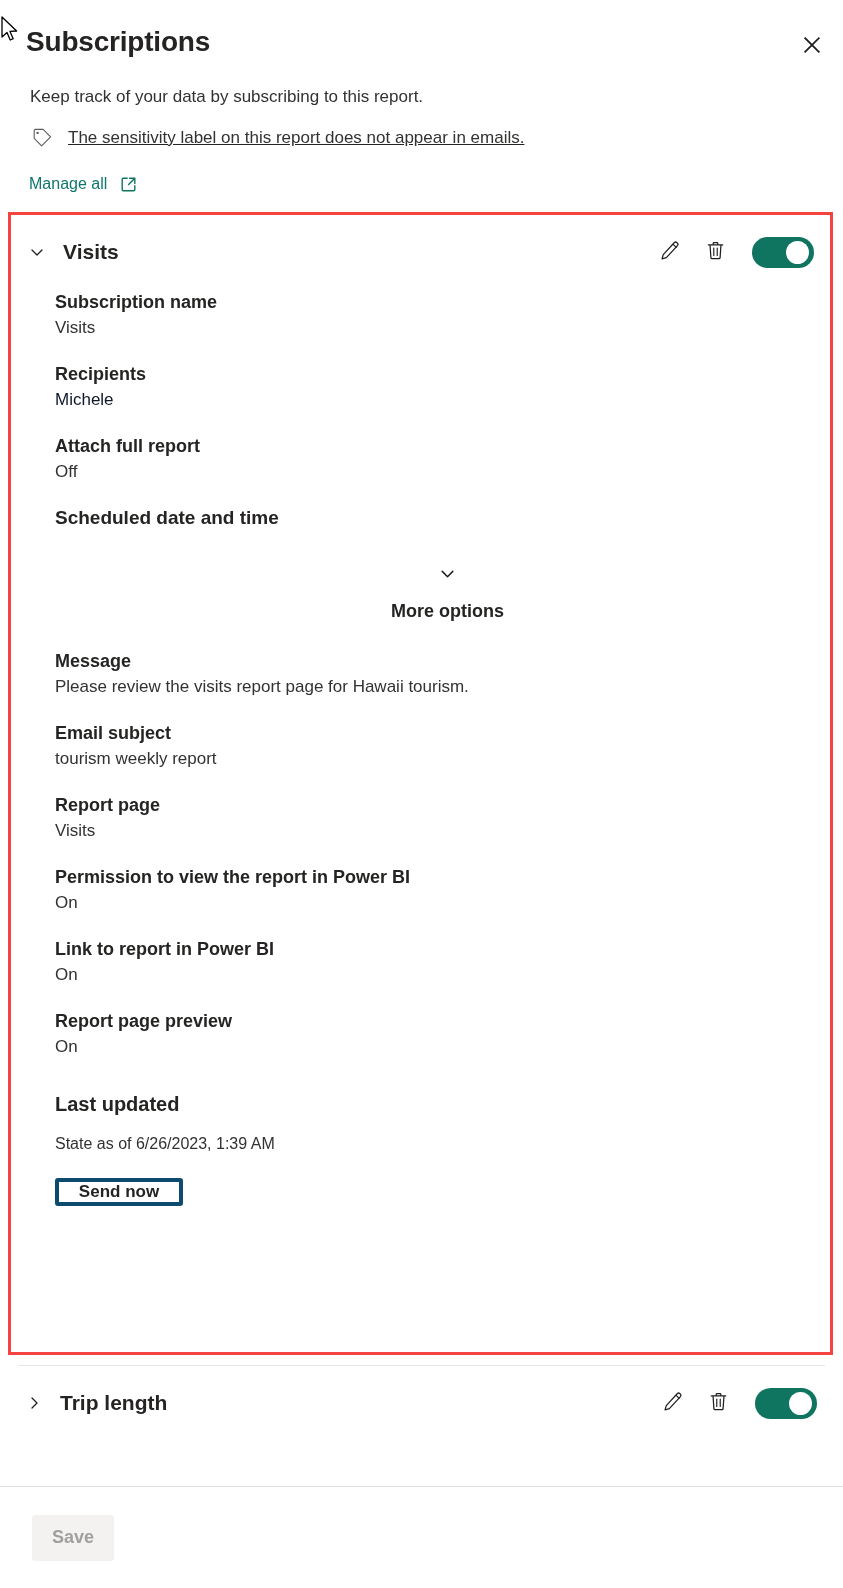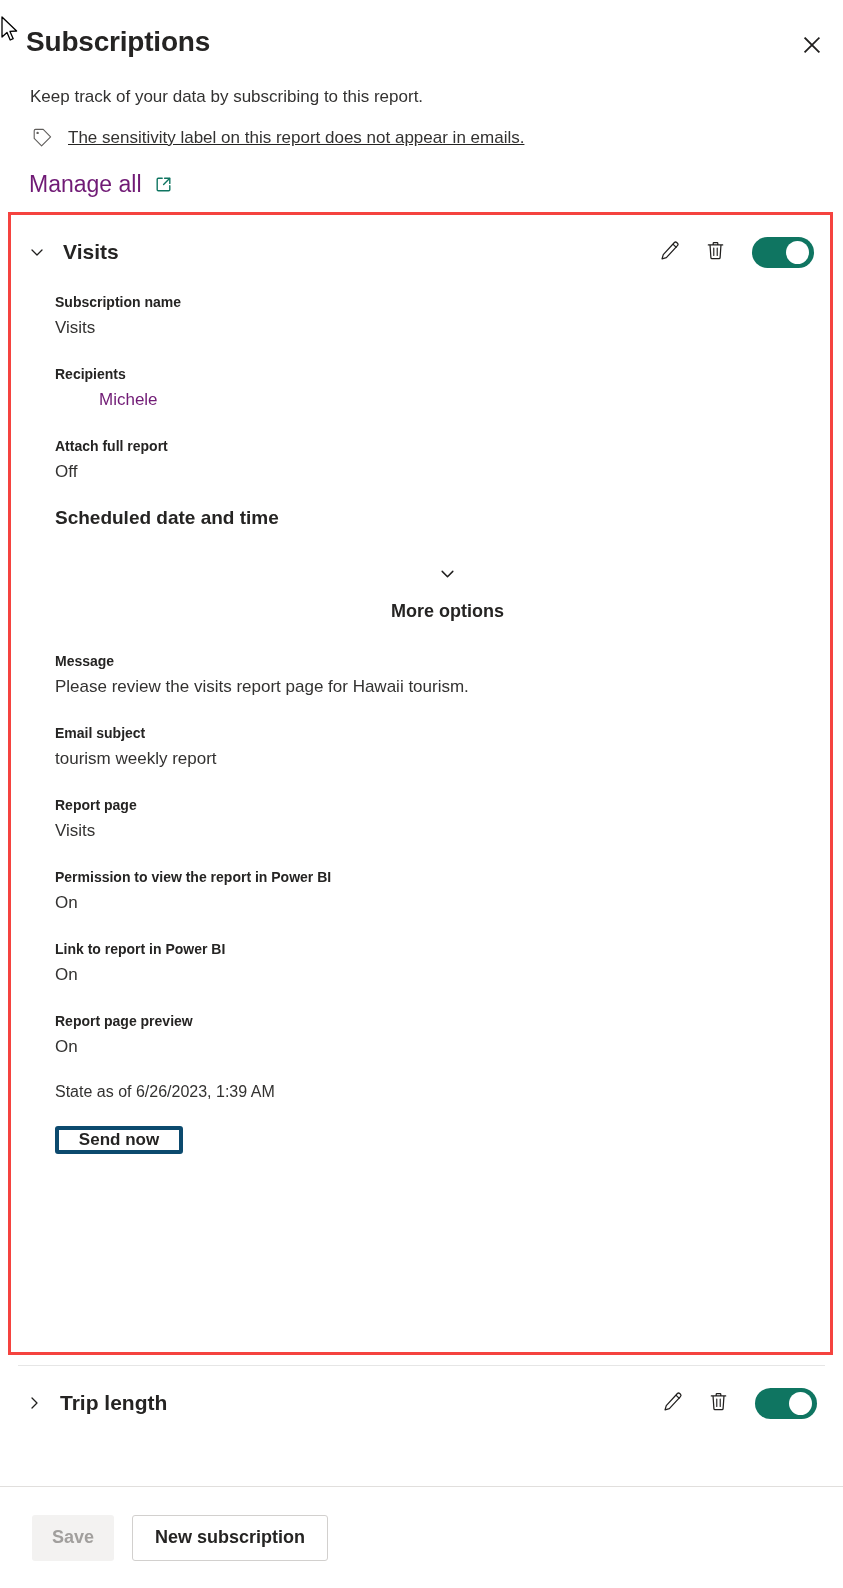--- a/index.html
+++ b/index.html
@@ -82,22 +82,22 @@
     line-height: 24px;
   }
 
   .manage-all {
     position: absolute;
     left: 17px;
     top: 172px;
     display: flex;
     align-items: center;
     gap: 12px;
-    color: #701a75;
-    font-size: 23px;
+    color: #0f766e;
+    font-size: 16px;
     cursor: pointer;
     text-decoration: none;
     line-height: 24px;
   }
   .external-icon {
     width: 19px;
     height: 19px;
     display: inline-flex;
     align-items: center;
     justify-content: center;
@@ -172,36 +172,35 @@
     height: 23px;
     border-radius: 50%;
     background: #ffffff;
   }
 
   .sub-body {
     padding: 0 0 0 44px;
   }
   .field { margin-bottom: 20px; }
   .field-label {
-    font-size: 14px;
+    font-size: 18px;
     font-weight: 600;
     color: #252423;
     line-height: 26px;
   }
   .field-label.big {
     font-size: 19px;
   }
   .field-value {
     font-size: 17px;
     color: #333231;
     line-height: 26px;
   }
   .field-value.link {
-    color: #701a75;
-    margin-left: 44px;
+    color: #0f172a;
   }
   .field-value.wide {
     max-width: 765px;
   }
 
   .more-options {
     display: flex;
     align-items: center;
     gap: 14px;
     margin: 28px 0 26px 10px;
@@ -448,20 +447,21 @@
     <div class="field">
       <div class="field-label">Link to report in Power BI</div>
       <div class="field-value">On</div>
     </div>
 
     <div class="field">
       <div class="field-label">Report page preview</div>
       <div class="field-value">On</div>
     </div>
 
+    <div class="last-updated-label">Last updated</div>
     <div class="last-updated-value">State as of 6/26/2023, 1:39 AM</div>
 
     <button class="send-now">Send now</button>
   </div>
 </div>
 
 <div class="card-divider"></div>
 
 <div class="sub-card-2">
   <span class="chev">
@@ -492,20 +492,19 @@
     </button>
     <span class="toggle">
       <span class="knob"></span>
     </span>
   </span>
 </div>
 
 <div class="footer-divider"></div>
 <div class="footer">
   <button class="btn-save">Save</button>
-  <button class="btn-new">New subscription</button>
 </div>
 
 <span class="cursor">
   <svg width="20" height="30" viewBox="0 0 20 30" aria-hidden="true">
     <path d="M2 1 L2 21 L7 16.5 L10.2 24 L13.2 22.7 L10 15.4 L16.6 15 Z" fill="#ffffff" stroke="#000000" stroke-width="1.3" stroke-linejoin="round"></path>
   </svg>
 </span>
 
 </body></html>

